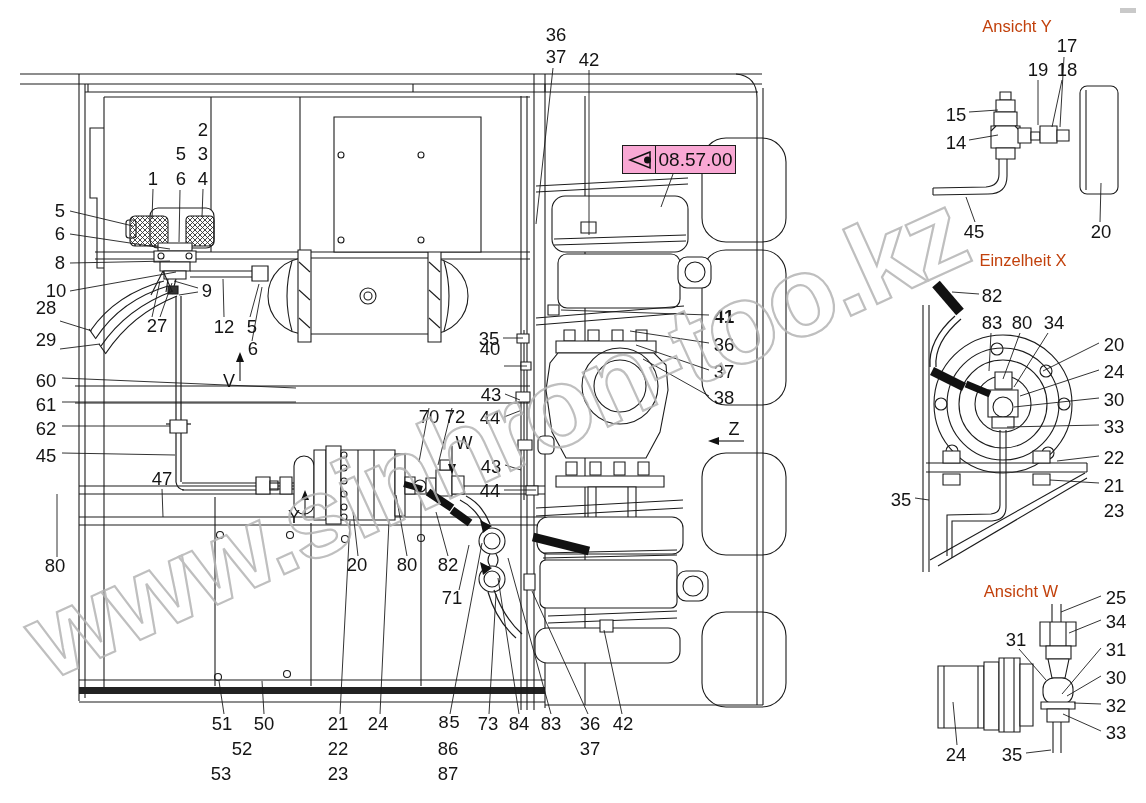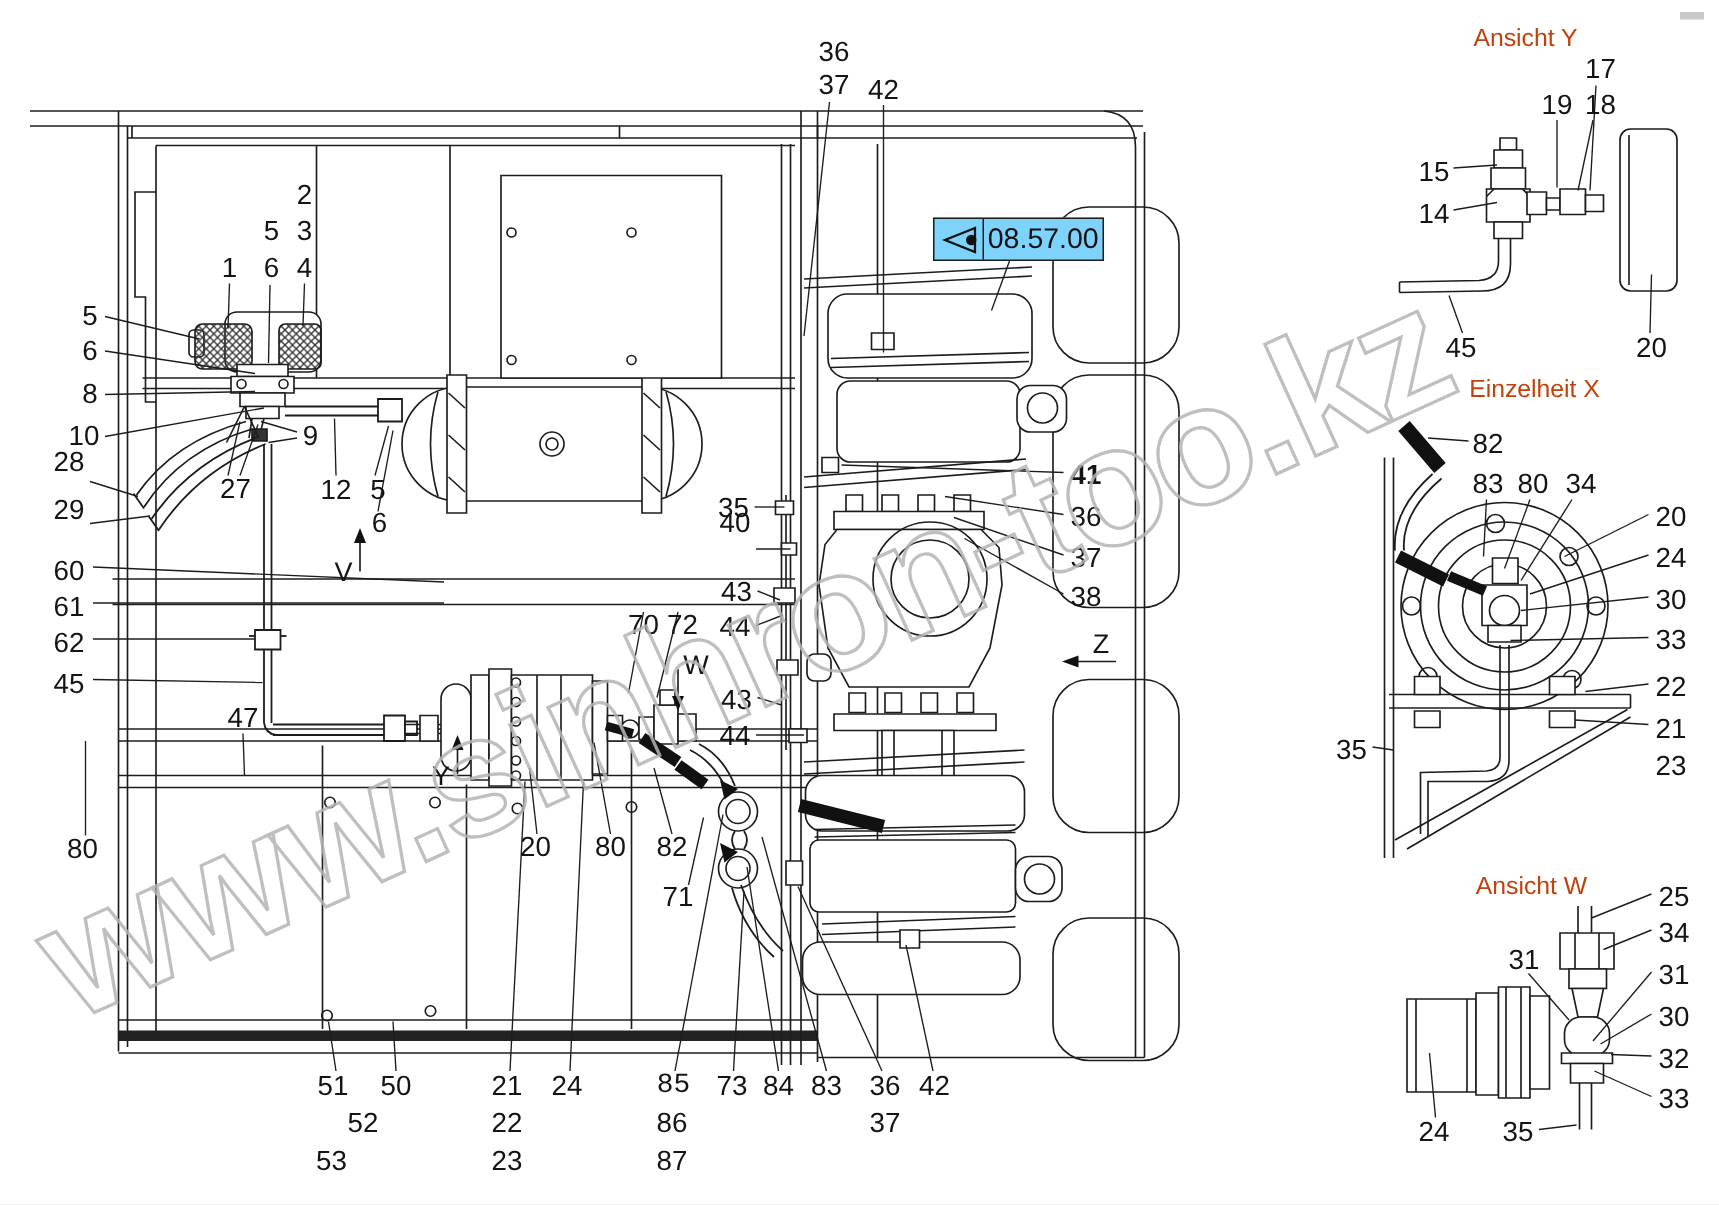--- a/index.html
+++ b/index.html
@@ -7,21 +7,21 @@
          font-family:"Liberation Sans",sans-serif;}
   #lineart{position:absolute;left:0;top:0;z-index:1;}
   .txtlayer{position:absolute;left:0;top:0;width:100%;height:100%;z-index:4;pointer-events:none;}
   .callout{position:absolute;transform:translate(-50%,-50%);font:18.5px/1 "Liberation Sans",sans-serif;
            color:#141414;white-space:nowrap;}
   .view-title{position:absolute;transform:translate(-50%,-50%);font:16.5px/1 "Liberation Sans",sans-serif;
            color:#c2410c;white-space:nowrap;}
   .marker{position:absolute;transform:translate(-50%,-50%);font:18px/1 "Liberation Sans",sans-serif;
            color:#141414;white-space:nowrap;}
   #badge{position:absolute;left:622px;top:145px;width:112px;height:27px;border:1.6px solid #1c1c1c;
-         background:#7dd3fc;display:flex;align-items:center;z-index:3;}
+         background:#f9a8d4;display:flex;align-items:center;z-index:3;}
   #badge .icon-box{width:32px;height:100%;border-right:1.4px solid #1c1c1c;display:flex;
          align-items:center;justify-content:center;flex:0 0 32px;}
   #badge .code{flex:1;text-align:center;font:19px/1 "Liberation Sans",sans-serif;color:#111;}
   #watermark{position:absolute;left:60px;top:575px;z-index:5;font-weight:bold;font-size:113px;
          letter-spacing:-3px;font-family:"Liberation Sans",sans-serif;color:transparent;
          -webkit-text-stroke:2.2px #b4b4b4;transform:rotate(-24.5deg);transform-origin:0 100%;
          white-space:nowrap;opacity:.85;pointer-events:none;}
   svg line,svg path,svg rect,svg circle,svg polyline{vector-effect:non-scaling-stroke;}
 </style>
 </head>

